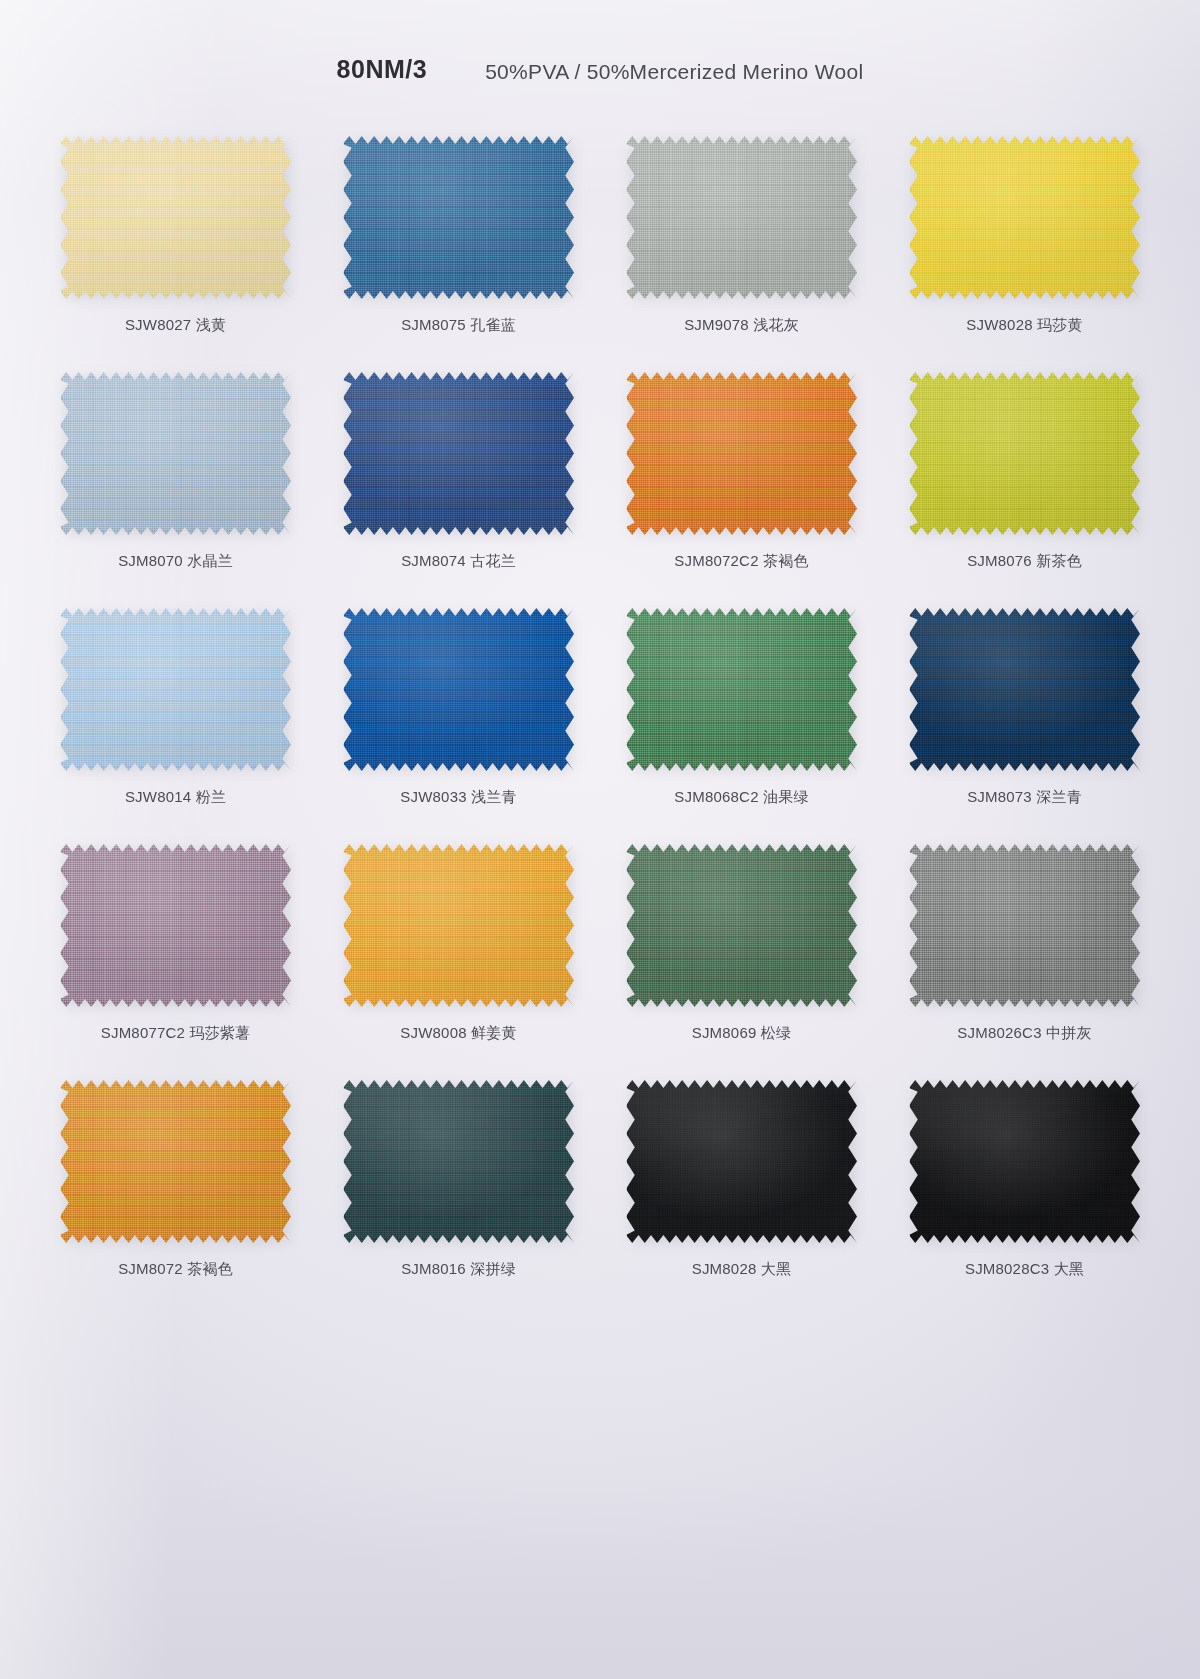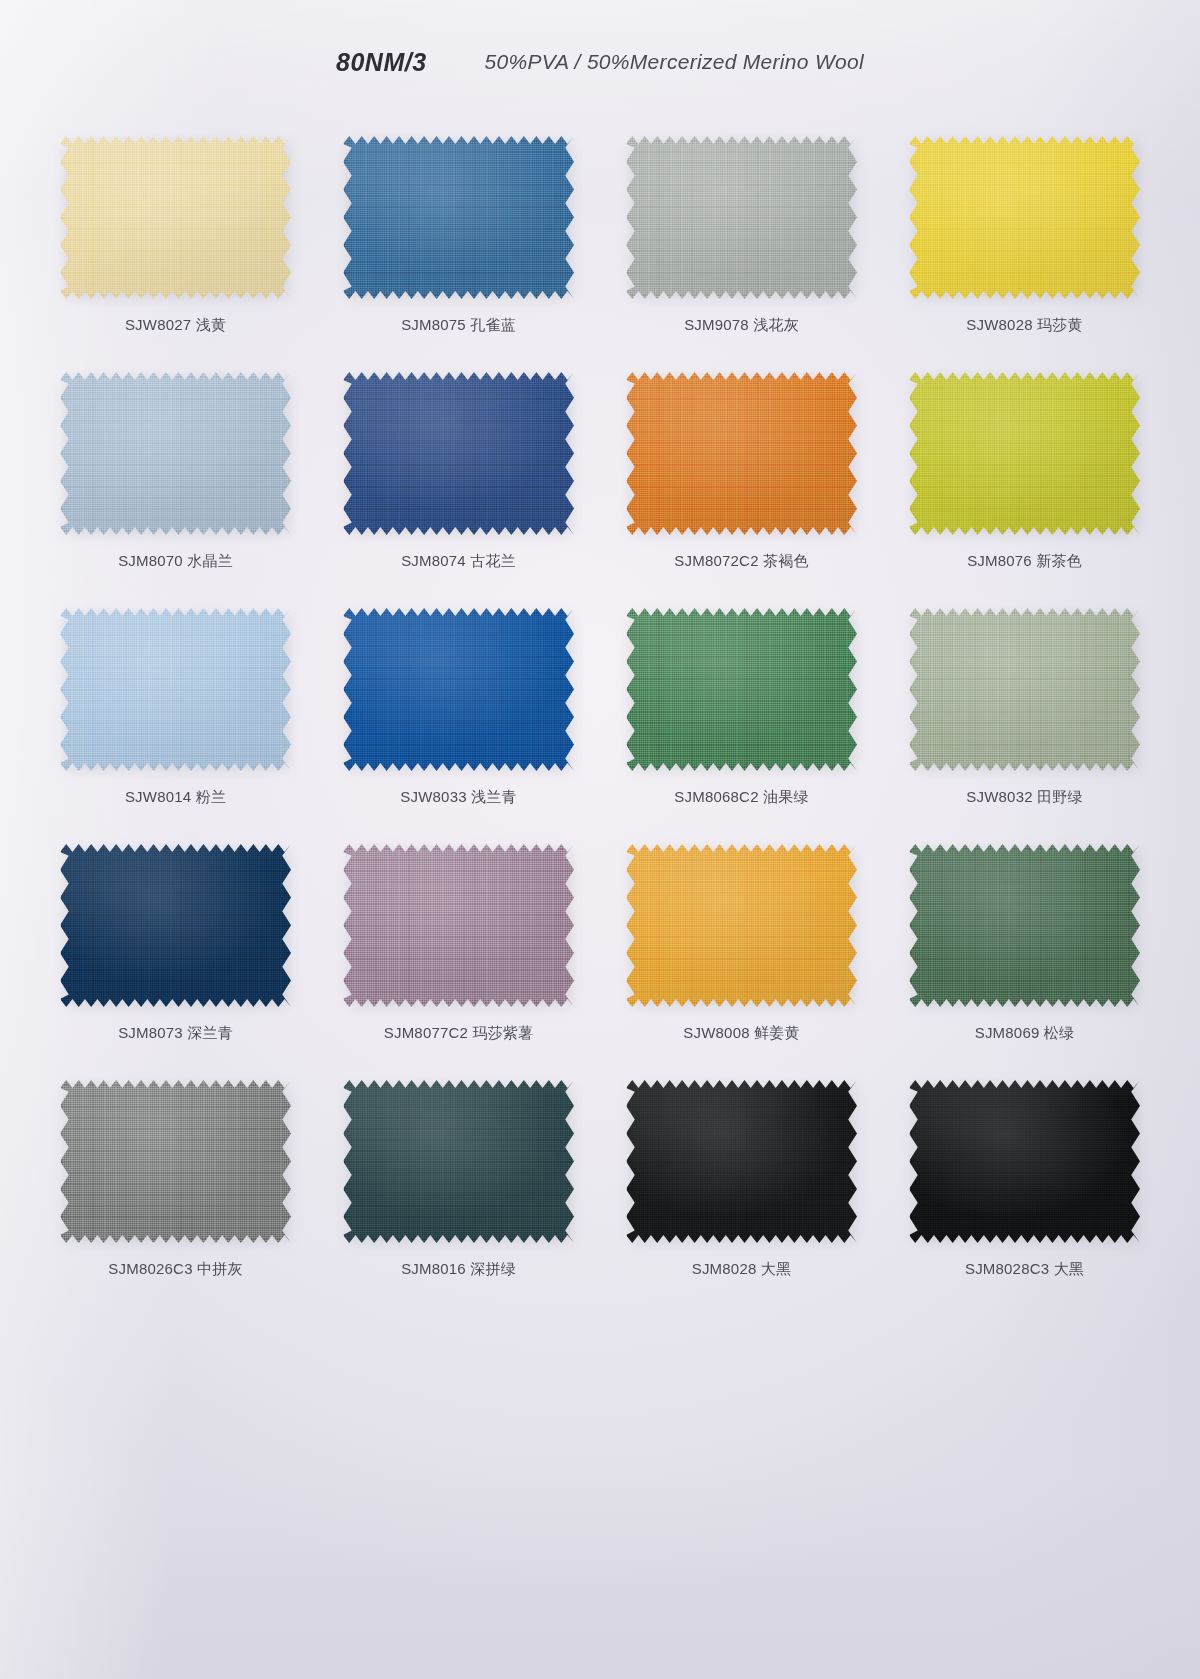--- a/index.html
+++ b/index.html
@@ -41,25 +41,24 @@
   }
 
   
   .header {
     position: absolute;
     top: 40px;
     left: 0;
     width: 1200px;
     height: 44px;
     display: flex;
-    align-items: center;
+    align-items: flex-end;
     justify-content: center;
     gap: 58px;
     color: #3b3b42;
-    font-style: italic;
   }
   .header-code {
     font-size: 25px;
     font-weight: bold;
     letter-spacing: 0.5px;
     color: #2e2e34;
     white-space: nowrap;
   }
   .header-comp {
     font-size: 21px;
@@ -253,27 +252,20 @@
       <div class="cell">
         <div class="swatch-wrap">
           <div class="swatch-shadow"></div>
           <div class="swatch" style="background: rgb(74, 127, 88);"></div>
         </div>
         <div class="label">SJM8068C2 油果绿</div>
       </div>
       <div class="cell">
         <div class="swatch-wrap">
           <div class="swatch-shadow"></div>
-          <div class="swatch" style="background: rgb(162, 174, 151);"></div>
-        </div>
-        <div class="label">SJW8032 田野绿</div>
-      </div>
-      <div class="cell">
-        <div class="swatch-wrap">
-          <div class="swatch-shadow"></div>
           <div class="swatch" style="background: rgb(18, 50, 84);"></div>
         </div>
         <div class="label">SJM8073 深兰青</div>
       </div>
       <div class="cell">
         <div class="swatch-wrap">
           <div class="swatch-shadow"></div>
           <div class="swatch" style="background: rgb(155, 130, 150);"></div>
         </div>
         <div class="label">SJM8077C2 玛莎紫薯</div>
@@ -295,20 +287,27 @@
       <div class="cell">
         <div class="swatch-wrap">
           <div class="swatch-shadow"></div>
           <div class="swatch" style="background: rgb(123, 124, 124);"></div>
         </div>
         <div class="label">SJM8026C3 中拼灰</div>
       </div>
       <div class="cell">
         <div class="swatch-wrap">
           <div class="swatch-shadow"></div>
+          <div class="swatch" style="background: rgb(215, 138, 46);"></div>
+        </div>
+        <div class="label">SJM8072 茶褐色</div>
+      </div>
+      <div class="cell">
+        <div class="swatch-wrap">
+          <div class="swatch-shadow"></div>
           <div class="swatch" style="background: rgb(43, 68, 72);"></div>
         </div>
         <div class="label">SJM8016 深拼绿</div>
       </div>
       <div class="cell">
         <div class="swatch-wrap">
           <div class="swatch-shadow"></div>
           <div class="swatch" style="background: rgb(23, 24, 26);"></div>
         </div>
         <div class="label">SJM8028 大黑</div>

